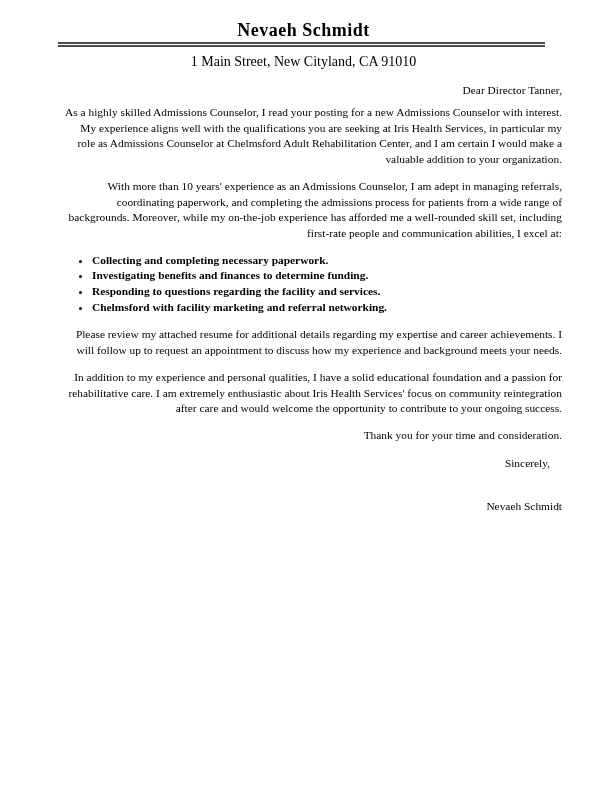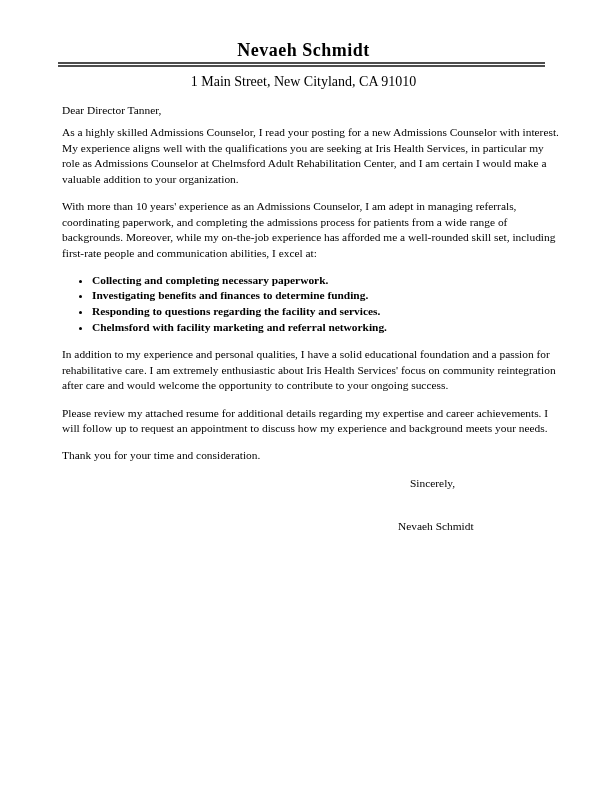--- a/index.html
+++ b/index.html
@@ -6,21 +6,21 @@
   html, body { background: #e9e9e9; }
   body {
     font-family: "Liberation Serif", "DejaVu Serif", serif;
     color: #000;
   }
   .page {
     position: relative;
     width: 607px;
     height: 785px;
     background: #ffffff;
-    padding-top: 40px;
+    padding-top: 20px;
     overflow: hidden;
   }
   
   .doc-name {
     text-align: center;
     font-size: 18px;
     line-height: 20px;
     font-weight: bold;
     letter-spacing: 0.5px;
   }
@@ -36,21 +36,21 @@
     font-size: 14px;
     line-height: 14.5px;
   }
   
   .letter {
     margin: 13px 45px 0 62px;
     width: 500px;
     font-size: 11.4px;
     line-height: 15.6px;
   }
-  .letter p { margin: 0 0 11.5px 0; }
+  .letter p { margin: 0 0 11.5px 0; text-align: right; }
   .letter p.salutation { margin-bottom: 7px; }
   .letter ul {
     margin: 0 0 12px 0;
     padding-left: 30px;
     list-style: disc outside;
   }
   .letter ul li { line-height: 15.6px; font-weight: bold; }
   .letter p.thanks { margin-bottom: 6px; }
   
   .signature {
@@ -79,23 +79,23 @@
 
     <p>With more than 10 years' experience as an Admissions Counselor, I am adept in managing referrals, coordinating paperwork, and completing the admissions process for patients from a wide range of backgrounds. Moreover, while my on-the-job experience has afforded me a well-rounded skill set, including first-rate people and communication abilities, I excel at:</p>
 
     <ul>
       <li>Collecting and completing necessary paperwork.</li>
       <li>Investigating benefits and finances to determine funding.</li>
       <li>Responding to questions regarding the facility and services.</li>
       <li>Chelmsford with facility marketing and referral networking.</li>
     </ul>
 
+    <p>Please review my attached resume for additional details regarding my expertise and career achievements. I will follow up to request an appointment to discuss how my experience and background meets your needs.</p>
+
     <p>In addition to my experience and personal qualities, I have a solid educational foundation and a passion for rehabilitative care. I am extremely enthusiastic about Iris Health Services' focus on community reintegration after care and would welcome the opportunity to contribute to your ongoing success.</p>
-
-    <p>Please review my attached resume for additional details regarding my expertise and career achievements. I will follow up to request an appointment to discuss how my experience and background meets your needs.</p>
 
     <p class="thanks">Thank you for your time and consideration.</p>
 
     <div class="signature">
       <p class="sign-off">Sincerely,</p>
       <p class="sig-name">Nevaeh Schmidt</p>
     </div>
   </div>
 
 </div>

